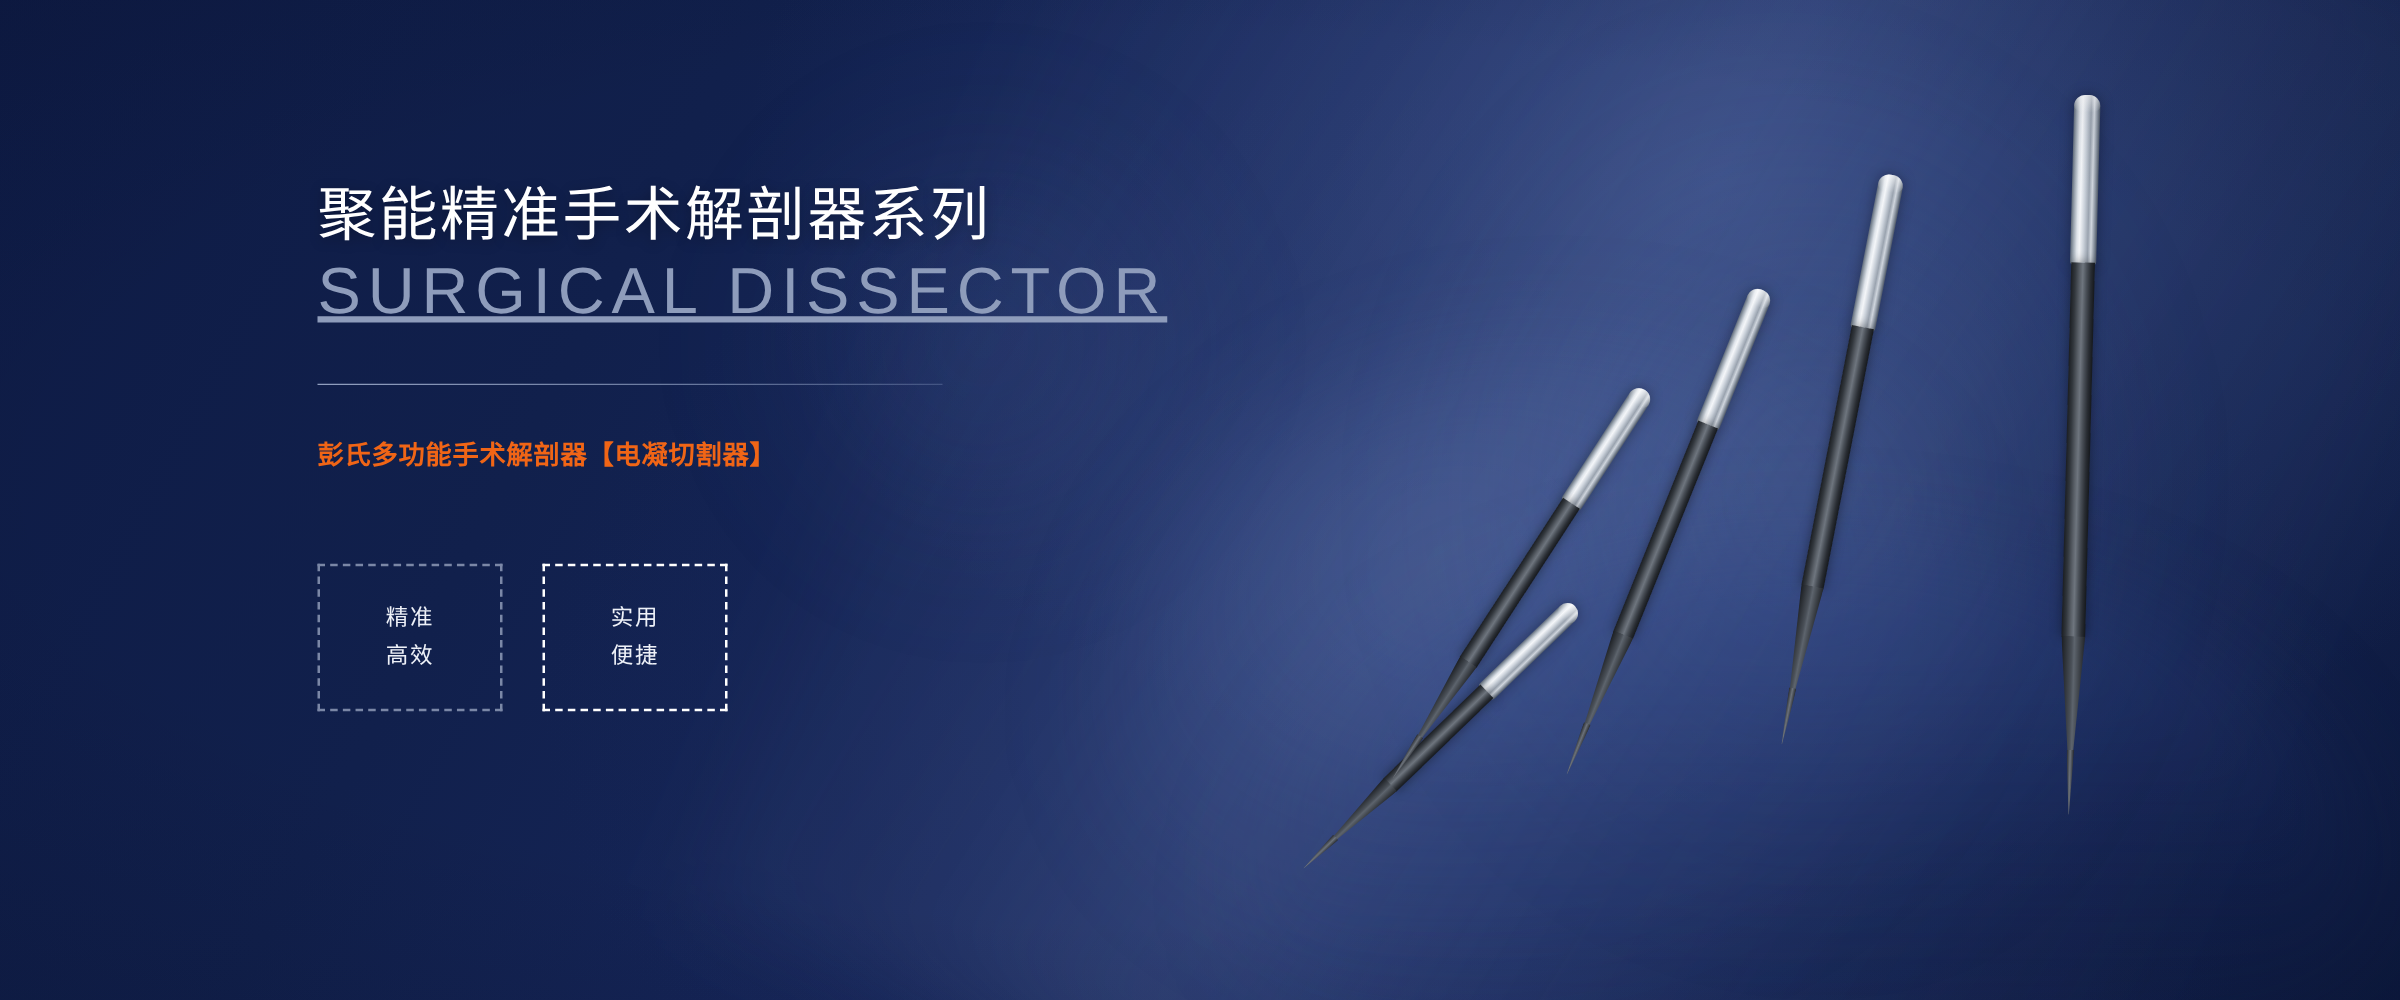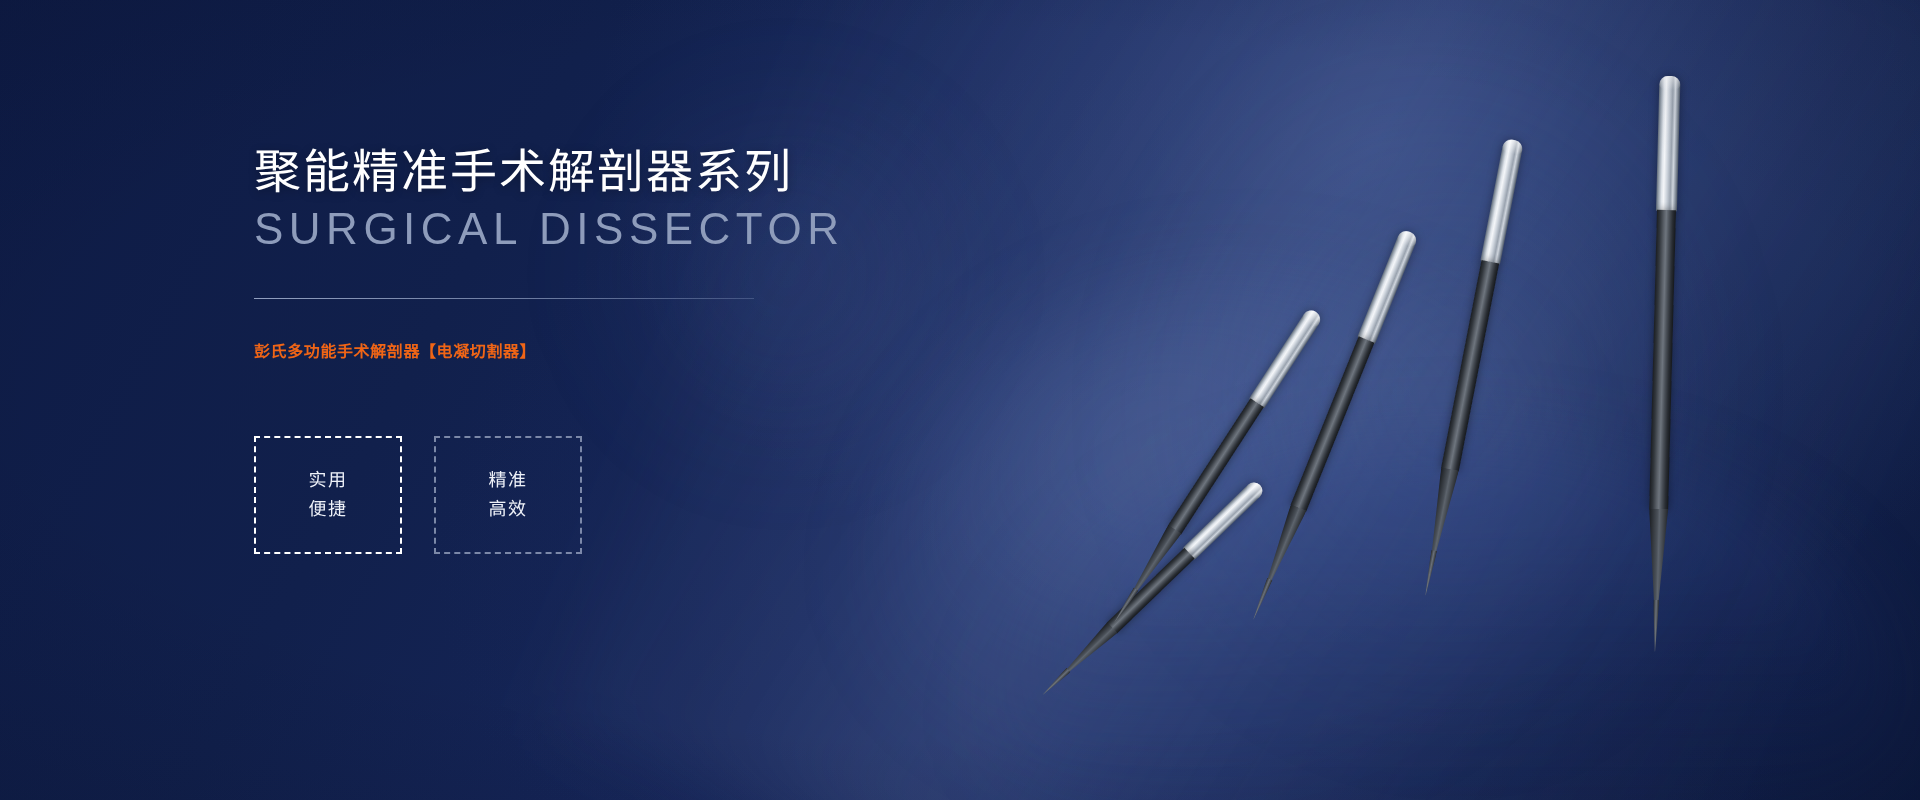--- a/index.html
+++ b/index.html
@@ -114,39 +114,40 @@
     line-height: 1.18;
     letter-spacing: 2px;
     font-weight: 400;
     color: #ffffff;
     white-space: nowrap;
     text-shadow: 0 2px 10px rgba(0,0,0,0.30);
   }
 
   .headline-en {
     margin: 6px 0 0 0;
-    font-size: 44px;
+    font-size: 52px;
     line-height: 1.1;
     letter-spacing: 5.5px;
     font-weight: 300;
     color: #8e9cbb;
     white-space: nowrap;
+    text-decoration: underline;
   }
 
   .divider {
     margin-top: 44px;
     width: 500px;
     height: 1px;
     background: linear-gradient(90deg, rgba(168,182,212,0.85) 0%, rgba(150,166,200,0.65) 60%, rgba(130,148,188,0.35) 100%);
   }
 
   .subhead-cn {
     margin: 0;
     padding-top: 39px;
-    font-size: 16px;
+    font-size: 21px;
     letter-spacing: 0.6px;
     font-weight: 700;
     color: #f06516;
     white-space: nowrap;
   }
 
   
   .features {
     display: flex;
     gap: 32px;
@@ -300,27 +301,27 @@
     <h1 class="headline-cn">聚能精准手术解剖器系列</h1>
 
     <h2 class="headline-en">SURGICAL DISSECTOR</h2>
 
     <div class="divider"></div>
 
     <p class="subhead-cn">彭氏多功能手术解剖器【电凝切割器】</p>
 
     <div class="features">
 
+      <div class="feature-box">
+        <span class="feature-line">精准</span>
+        <span class="feature-line">高效</span>
+      </div>
+
       <div class="feature-box is-active">
         <span class="feature-line">实用</span>
         <span class="feature-line">便捷</span>
       </div>
 
-      <div class="feature-box">
-        <span class="feature-line">精准</span>
-        <span class="feature-line">高效</span>
-      </div>
-
 
     </div>
   </div>
 
 </div>
 
 </body></html>

